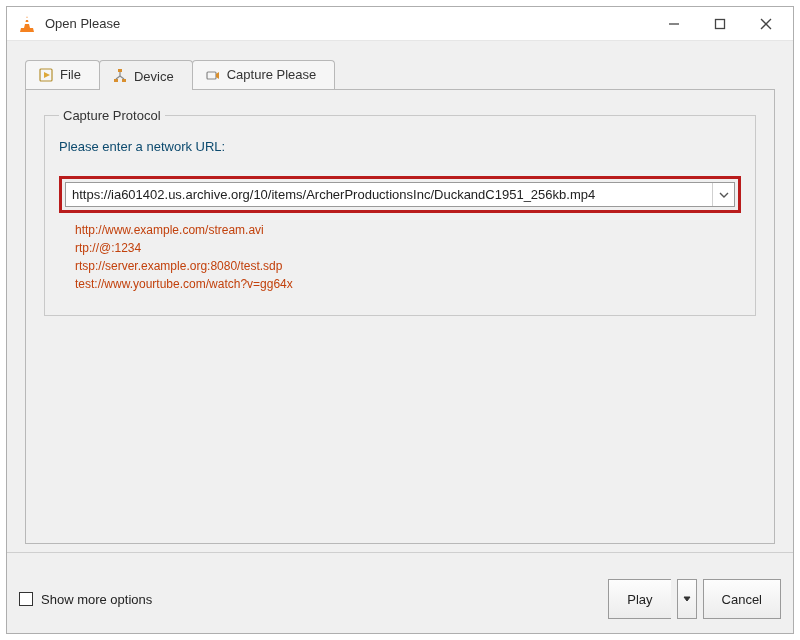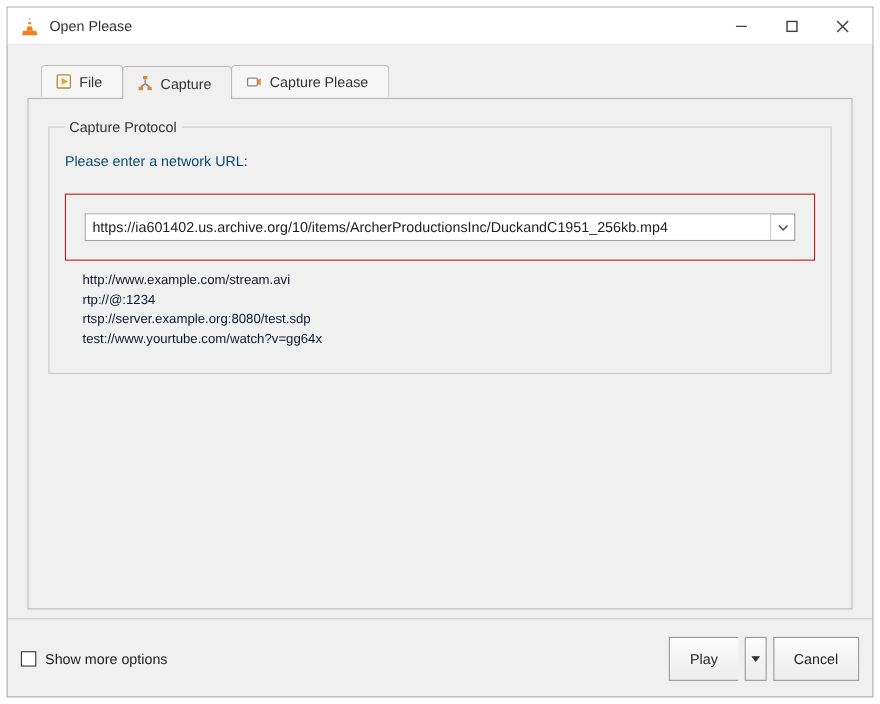--- a/index.html
+++ b/index.html
@@ -19,21 +19,21 @@
   .titlebar .app-icon { width: 20px; height: 20px; margin: 0 8px 0 6px; }
   .titlebar .title { font-size: 13px; color: #333; }
   .titlebar .spacer { flex: 1; }
   .winbtn { width: 46px; height: 34px; display: flex; align-items: center; justify-content: center; }
   .winbtn svg { stroke: #444; }
 
   .body {
     flex: 1; padding: 18px 18px 8px 18px; display: flex; flex-direction: column;
   }
 
-  .tabs { display: flex; align-items: flex-start; gap: 0; margin-left: 12px; position: relative; z-index: 2; }
+  .tabs { display: flex; align-items: center; gap: 0; position: relative; z-index: 2; }
   .tab {
     display: flex; align-items: center; gap: 6px;
     padding: 6px 18px 6px 12px; border: 1px solid #b8b8b8;
     border-bottom: none; background: #f6f6f6;
     border-top-left-radius: 4px; border-top-right-radius: 4px;
     font-size: 13px; color: #333; margin-right: -1px;
   }
   .tab.active { background: #f0f0f0; position: relative; top: 1px; padding-top: 7px; }
   .tab .ticon { width: 16px; height: 16px; }
 
@@ -44,36 +44,36 @@
   }
 
   fieldset.network {
     border: 1px solid #c9c9c9; padding: 12px 14px 22px 14px;
     margin: 0;
   }
   fieldset.network legend { font-size: 13px; color: #333; padding: 0 4px; }
   .prompt { font-size: 13px; color: #0c4a6e; margin: 4px 0 22px 0; }
 
   .highlight {
-    border: 1px solid #b91c1c; padding: 17px; background: #fff0; 
+    border: 3px solid #b91c1c; padding: 3px; background: #fff0; 
   }
   .url-row { display: flex; align-items: stretch; background: #fff; border: 1px solid #9a9a9a; }
   .url-input {
     flex: 1; border: none; padding: 4px 6px; font-size: 13px; color: #222; outline: none;
     background: #fff;
   }
   .url-drop { width: 22px; display: flex; align-items: center; justify-content: center; border-left: 1px solid #d0d0d0; }
   .url-drop svg { stroke: #555; }
 
-  .examples { margin: 8px 0 0 16px; font-size: 12px; color: #0f172a; line-height: 1.5; }
+  .examples { margin: 8px 0 0 16px; font-size: 12px; color: #c2410c; line-height: 1.5; }
 
   .panel-spacer { flex: 1; }
 
   .footer {
-    border-top: 1px solid #cfcfcf; padding: 16px 12px 14px 12px;
+    border-top: 1px solid #cfcfcf; padding: 26px 12px 14px 12px;
     display: flex; align-items: center;
   }
   .chk { display: flex; align-items: center; gap: 8px; font-size: 13px; color: #222; }
   .chk .box { width: 14px; height: 14px; border: 1px solid #333; background: #fff; }
   .footer .spacer { flex: 1; }
   .btn {
     height: 40px; border: 1px solid #9a9a9a; background: linear-gradient(#fdfdfd,#ececec);
     font-size: 13px; color: #222; display: flex; align-items: center; justify-content: center;
     padding: 0 18px; margin-left: 6px;
   }
@@ -132,21 +132,21 @@
         <span class="ticon">
           <svg viewBox="0 0 16 16">
             <rect x="6" y="1" width="4" height="3" fill="#d98f2e"></rect>
             <rect x="2" y="11" width="4" height="3" fill="#d98f2e"></rect>
             <rect x="10" y="11" width="4" height="3" fill="#d98f2e"></rect>
             <line x1="8" y1="4" x2="8" y2="8" stroke="#888" stroke-width="1.2"></line>
             <line x1="4" y1="11" x2="8" y2="8" stroke="#888" stroke-width="1.2"></line>
             <line x1="12" y1="11" x2="8" y2="8" stroke="#888" stroke-width="1.2"></line>
           </svg>
         </span>
-        <span>Capture</span>
+        <span>Device</span>
       </div>
       <div class="tab">
         <span class="ticon">
           <svg viewBox="0 0 16 16">
               <rect x="2" y="5" width="9" height="7" rx="1" fill="none" stroke="#888" stroke-width="1.2"></rect>
               <polygon points="11,7 14,5 14,12 11,10" fill="#d98f2e"></polygon>
             </svg>
         </span>
         <span>Capture Please</span>
       </div>

